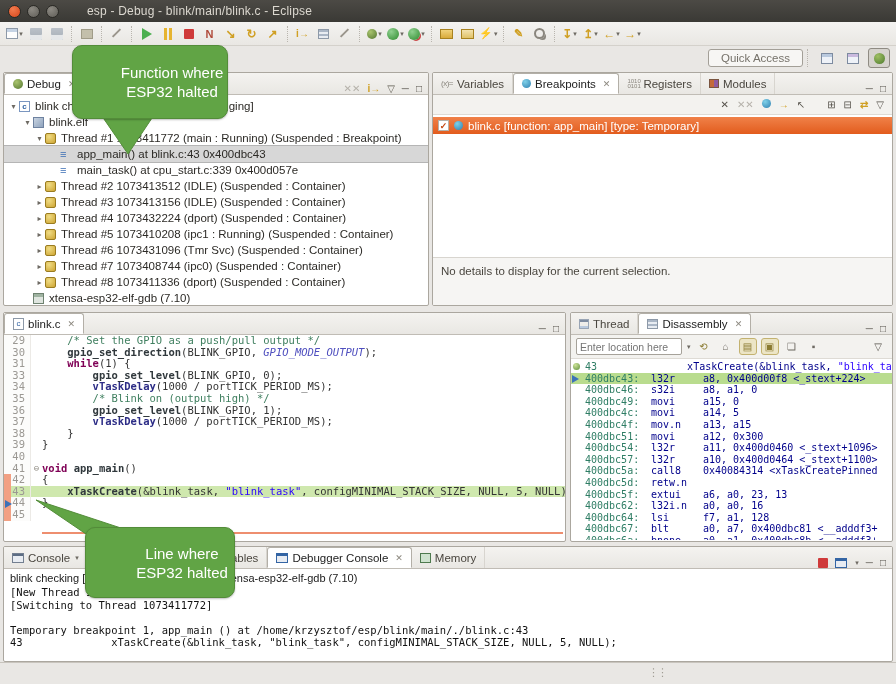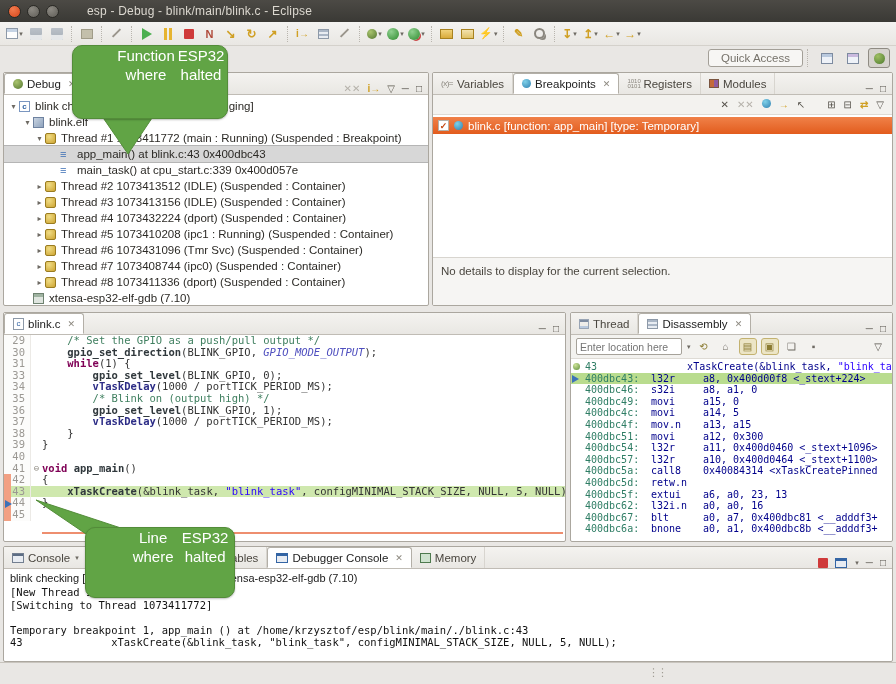--- a/index.html
+++ b/index.html
@@ -142,21 +142,21 @@
   .cline { font-family:"DejaVu Sans Mono", monospace; font-size:10.5px; height:12.5px; line-height:12.5px; white-space:pre; color:#111; }
   .con-btn-term { width:10px; height:10px; background:#cf3a3a; border-radius:1px; }
 
   
   .statusbar { position:absolute; left:0; top:662px; width:896px; height:22px; background:#e9e7e4;
     border-top:1px solid #c8c4bd; }
   .dragdots { position:absolute; left:648px; top:3px; color:#a09c94; font-size:11px; letter-spacing:-2px; }
 
   
   .callout { position:absolute; background:#61a445; border:1px solid #538c39; border-radius:10px;
-    color:#fff; text-align:center; z-index:60; display:flex; flex-direction:row; justify-content:center;
+    color:#fff; text-align:center; z-index:60; display:flex; flex-direction:column; justify-content:center;
     font-size:15px; line-height:19px; box-shadow:0 1px 2px rgba(0,0,0,.25);padding-left:44px; }
   .ctail { position:absolute; z-index:59; }
 </style>
 </head>
 <body>
 
 <div class="win">
 
   <div class="titlebar">
     <div class="winbtns">
@@ -485,20 +485,21 @@
       <div class="drow"><span class="daddr">400dbc49:</span><span class="dmn">movi</span><span class="dops">a15, 0</span></div>
       <div class="drow"><span class="daddr">400dbc4c:</span><span class="dmn">movi</span><span class="dops">a14, 5</span></div>
       <div class="drow"><span class="daddr">400dbc4f:</span><span class="dmn">mov.n</span><span class="dops">a13, a15</span></div>
       <div class="drow"><span class="daddr">400dbc51:</span><span class="dmn">movi</span><span class="dops">a12, 0x300</span></div>
       <div class="drow"><span class="daddr">400dbc54:</span><span class="dmn">l32r</span><span class="dops">a11, 0x400d0460 &lt;_stext+1096&gt;</span></div>
       <div class="drow"><span class="daddr">400dbc57:</span><span class="dmn">l32r</span><span class="dops">a10, 0x400d0464 &lt;_stext+1100&gt;</span></div>
       <div class="drow"><span class="daddr">400dbc5a:</span><span class="dmn">call8</span><span class="dops">0x40084314 &lt;xTaskCreatePinned</span></div>
       <div class="drow"><span class="daddr">400dbc5d:</span><span class="dmn">retw.n</span><span class="dops"></span></div>
       <div class="drow"><span class="daddr">400dbc5f:</span><span class="dmn">extui</span><span class="dops">a6, a0, 23, 13</span></div>
       <div class="drow"><span class="daddr">400dbc62:</span><span class="dmn">l32i.n</span><span class="dops">a0, a0, 16</span></div>
+      <div class="drow"><span class="daddr">400dbc64:</span><span class="dmn">lsi</span><span class="dops">f7, a1, 128</span></div>
       <div class="drow"><span class="daddr">400dbc67:</span><span class="dmn">blt</span><span class="dops">a0, a7, 0x400dbc81 &lt;__adddf3+</span></div>
       <div class="drow"><span class="daddr">400dbc6a:</span><span class="dmn">bnone</span><span class="dops">a0, a1, 0x400dbc8b &lt;__adddf3+</span></div>
     </div>
   </div>
 
   <div class="panel" style="left:3px; top:546px; width:890px; height:116px;">
     <div class="tabbar">
       <span class="tab">
           <span class="vic ic-console"></span>
           <span>Console</span>

